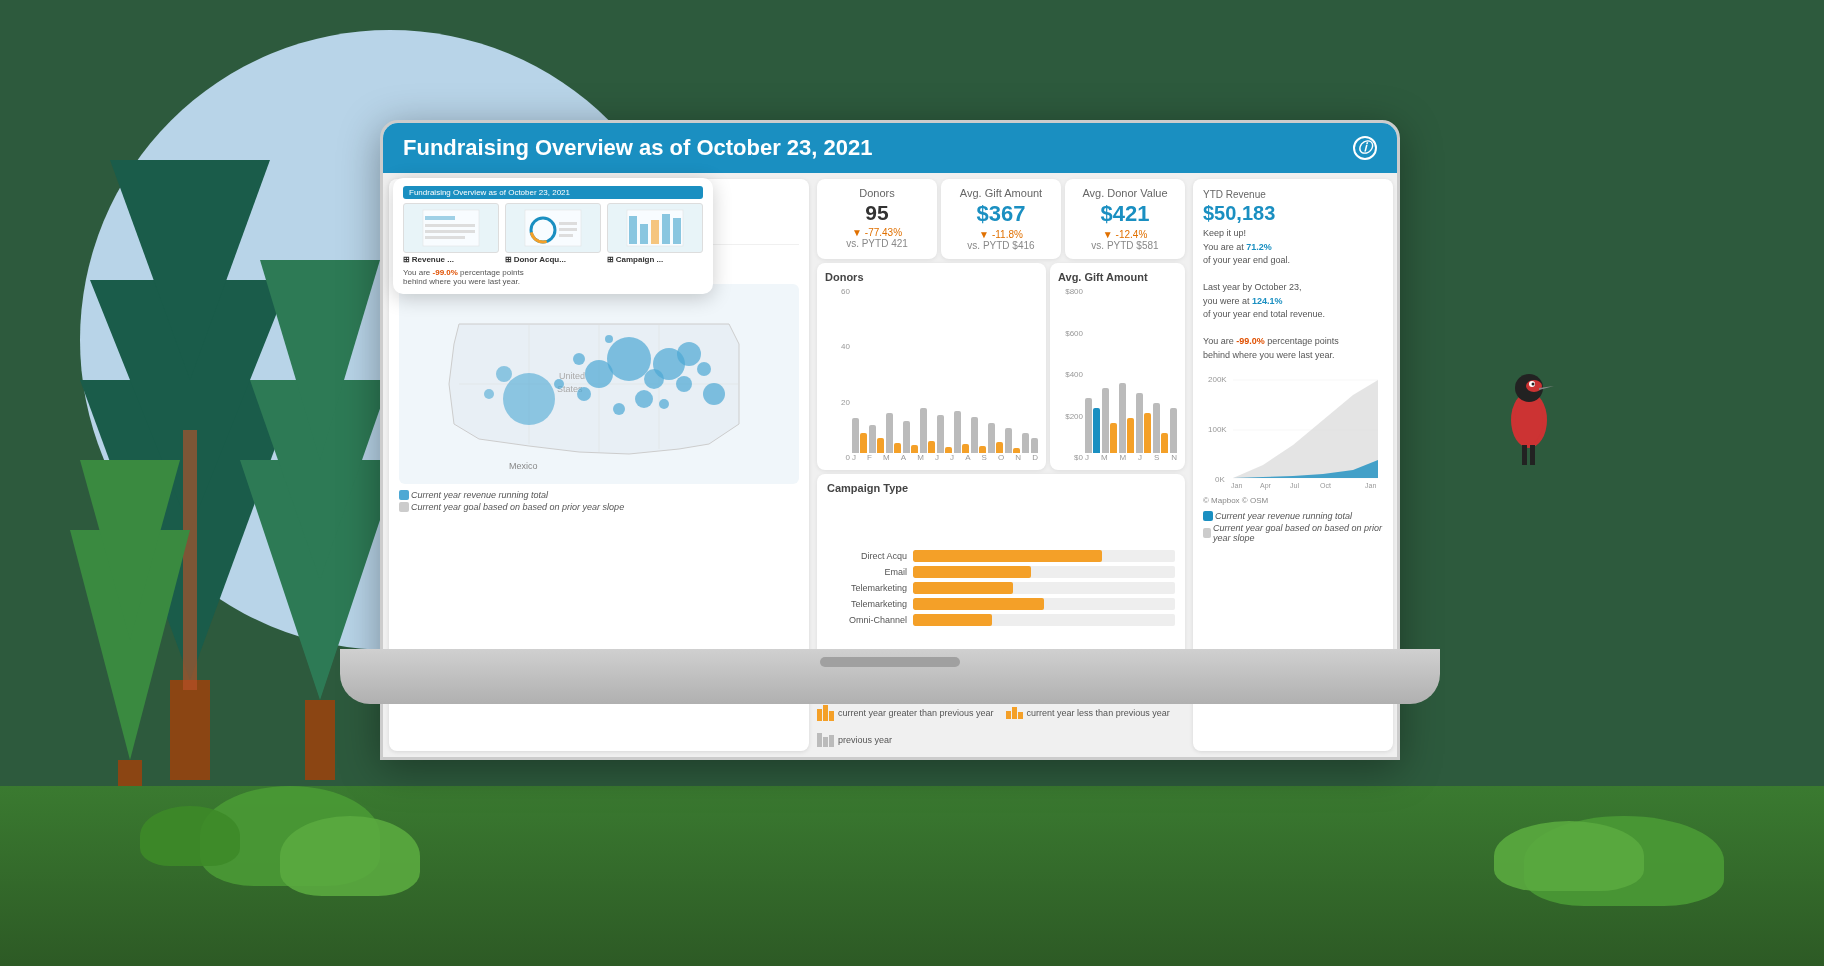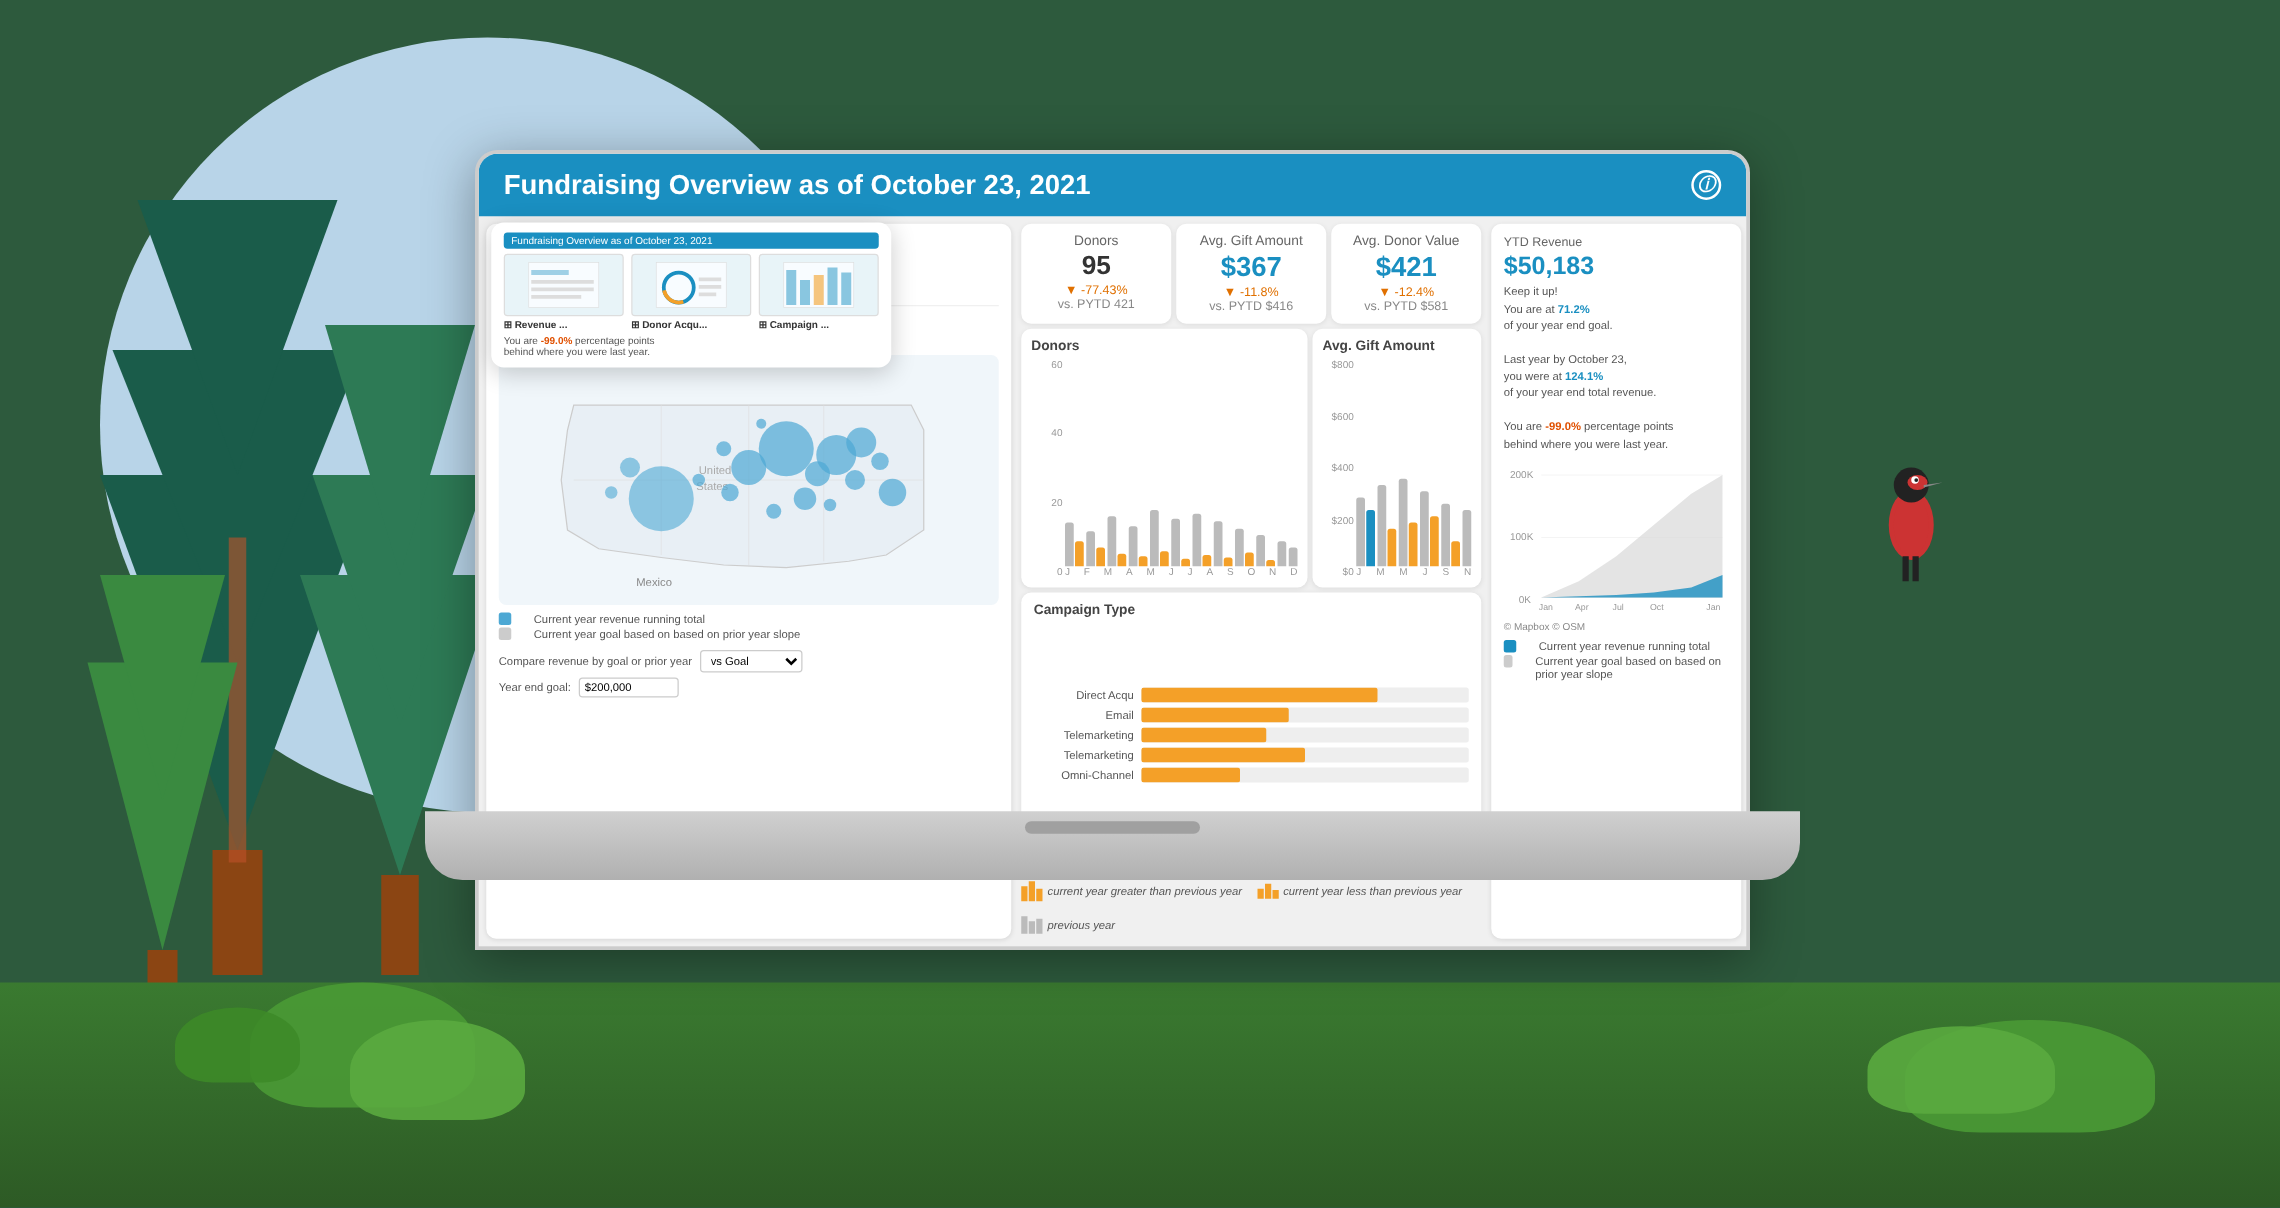--- a/index.html
+++ b/index.html
@@ -277,21 +277,20 @@
       flex-wrap: wrap;
       padding: 4px 0;
     }
 
     .legend-item {
       display: flex;
       align-items: center;
       gap: 4px;
       font-size: 9px;
       color: #555;
-      font-style: italic;
     }
 
     
     .dash-right {
       width: 200px;
       flex-shrink: 0;
       background: white;
       margin: 6px 6px 6px 4px;
       border-radius: 8px;
       padding: 10px;
@@ -347,23 +346,25 @@
 
     .map-legend {
       margin-top: 6px;
       display: flex;
       flex-direction: column;
       gap: 2px;
     }
 
     .map-legend-item {
       display: flex;
-      gap: 18px;
+      align-items: center;
+      gap: 2px;
       font-size: 9px;
       color: #555;
+      font-style: italic;
     }
 
     .map-legend-dot {
       width: 10px;
       height: 10px;
       border-radius: 2px;
     }
 
     .map-controls {
       margin-top: 8px;
@@ -564,33 +565,20 @@
             <div class="map-legend-item">
               <div class="map-legend-dot" style="background:#4da8d4;"></div>
               <span>Current year revenue running total</span>
             </div>
             <div class="map-legend-item">
               <div class="map-legend-dot" style="background:#ccc;"></div>
               <span>Current year goal based on based on prior year slope</span>
             </div>
           </div>
 
-          <div class="map-controls">
-            <div class="map-control-row">
-              <span>Compare revenue  by goal or prior year</span>
-              <select class="map-select">
-                <option>vs Goal</option>
-                <option>vs Prior Year</option>
-              </select>
-            </div>
-            <div class="map-control-row">
-              <span>Year end goal:</span>
-              <input class="map-input" type="text" value="$200,000" style="">
-            </div>
-          </div>
         </div>
 
         <div class="dash-center">
 
           <div class="kpi-row">
 
             <div class="kpi-card">
               <div class="kpi-label">Donors</div>
               <div class="kpi-value" style="color:#333;font-size:21px;">95</div>
               <div class="kpi-change negative">

